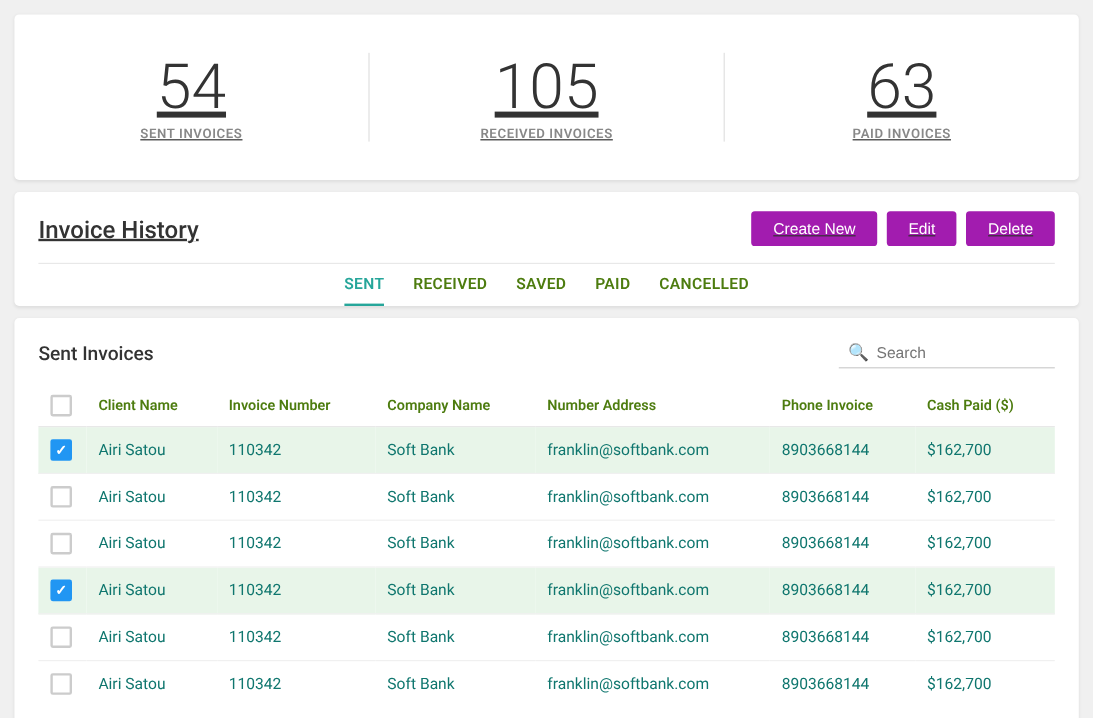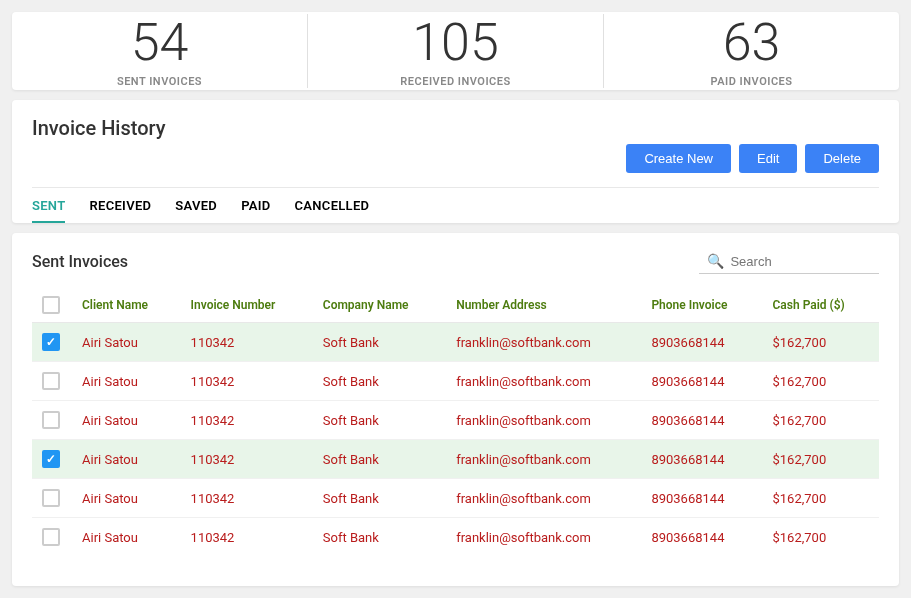--- a/index.html
+++ b/index.html
@@ -19,22 +19,23 @@
       flex-direction: column;
       gap: 10px;
     }
 
     
     .stats-card {
       background: #fff;
       border-radius: 4px;
       display: flex;
       align-items: center;
-      padding: 2px 0;
+      padding: 32px 0;
       box-shadow: 0 1px 3px rgba(0,0,0,0.08);
+      text-decoration: underline;
     }
     .stat-item {
       flex: 1;
       text-align: center;
       padding: 0 20px;
       border-right: 1px solid #e0e0e0;
     }
     .stat-item:last-child { border-right: none; }
     .stat-number {
       font-size: 52px;
@@ -53,55 +54,56 @@
 
     
     .invoice-history-card {
       background: #fff;
       border-radius: 4px;
       padding: 16px 20px 0 20px;
       box-shadow: 0 1px 3px rgba(0,0,0,0.08);
     }
     .invoice-history-header {
       display: flex;
-      align-items: flex-start;
+      align-items: center;
       justify-content: space-between;
       margin-bottom: 14px;
+      text-decoration: underline;
     }
     .invoice-history-title {
       font-size: 20px;
       font-weight: 500;
       color: #333;
     }
     .header-buttons {
       display: flex;
       gap: 8px;
     }
     .btn-green {
-      background: #3b82f6;
+      background: #a21caf;
       color: #fff;
       border: none;
       border-radius: 3px;
       padding: 7px 18px;
       font-size: 13px;
       font-weight: 500;
       cursor: pointer;
-      margin-top: 28px;
     }
 
     .tabs {
       display: flex;
       gap: 24px;
       border-top: 1px solid #e8e8e8;
       padding-top: 0;
+      justify-content: center;
     }
     .tab {
       font-size: 13px;
       font-weight: 600;
-      color: #000000;
+      color: #4d7c0f;
       padding: 10px 0 8px 0;
       cursor: pointer;
       text-decoration: none;
       letter-spacing: 0.3px;
       border-bottom: 2px solid transparent;
       text-transform: uppercase;
     }
     .tab.active {
       color: #26a69a;
       border-bottom: 2px solid #26a69a;
@@ -164,21 +166,21 @@
     tbody tr {
       border-bottom: 1px solid #f0f0f0;
     }
     tbody tr.highlighted {
       background: #e8f5e9;
     }
     tbody tr:last-child { border-bottom: none; }
     tbody td {
       padding: 10px 10px;
       font-size: 13px;
-      color: #b91c1c;
+      color: #0f766e;
     }
     tbody td:first-child { width: 40px; }
 
     .checkbox-wrap {
       width: 18px;
       height: 18px;
       border: 2px solid #ccc;
       border-radius: 2px;
       display: flex;
       align-items: center;

